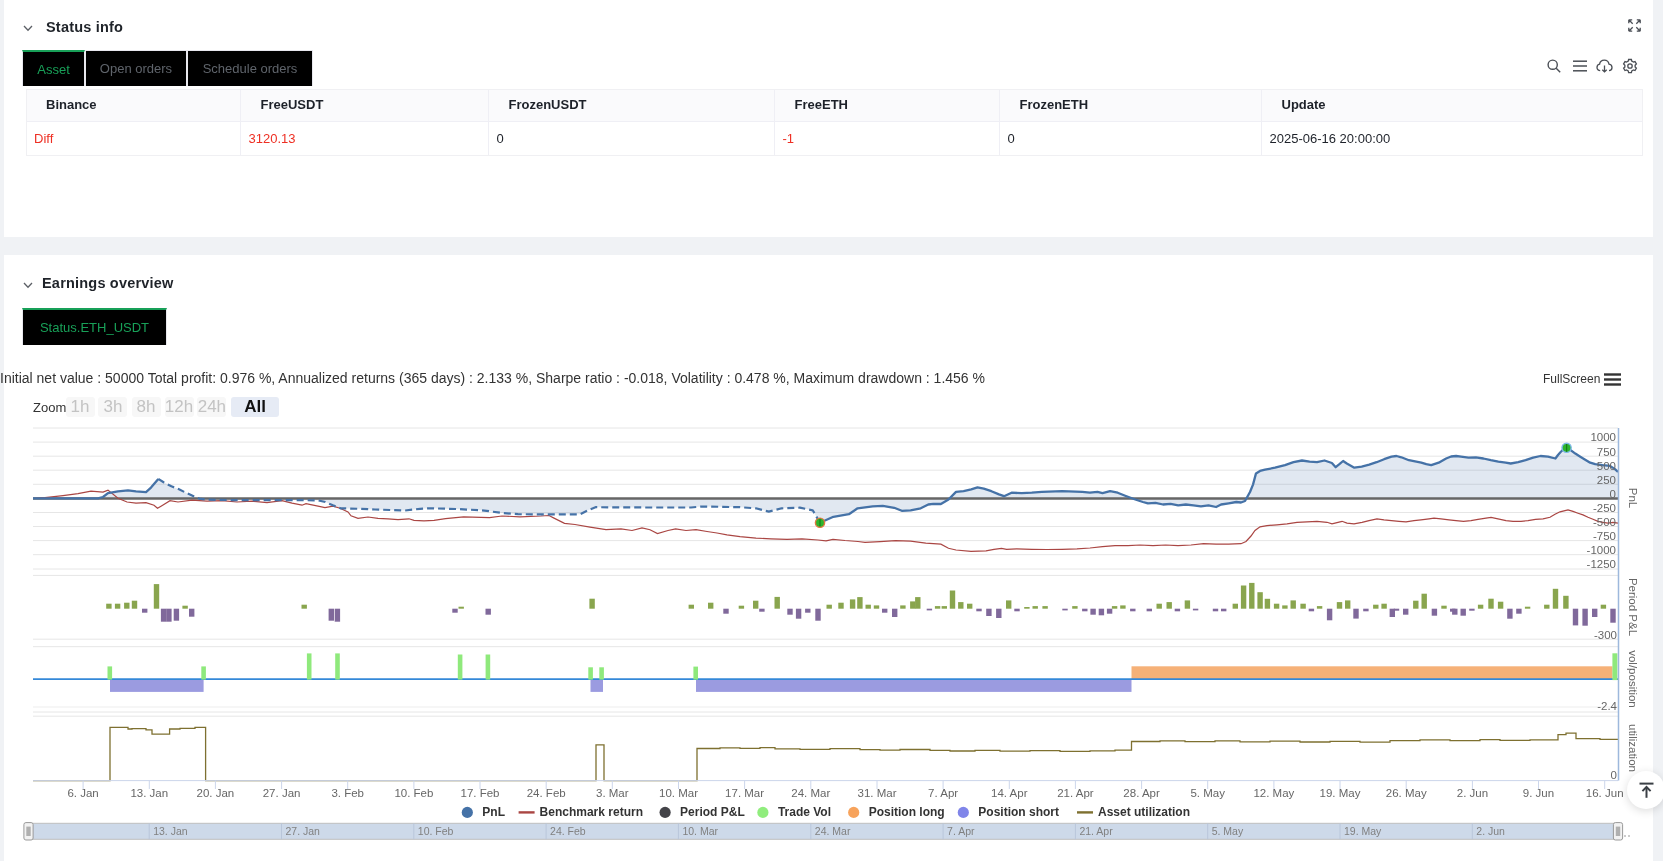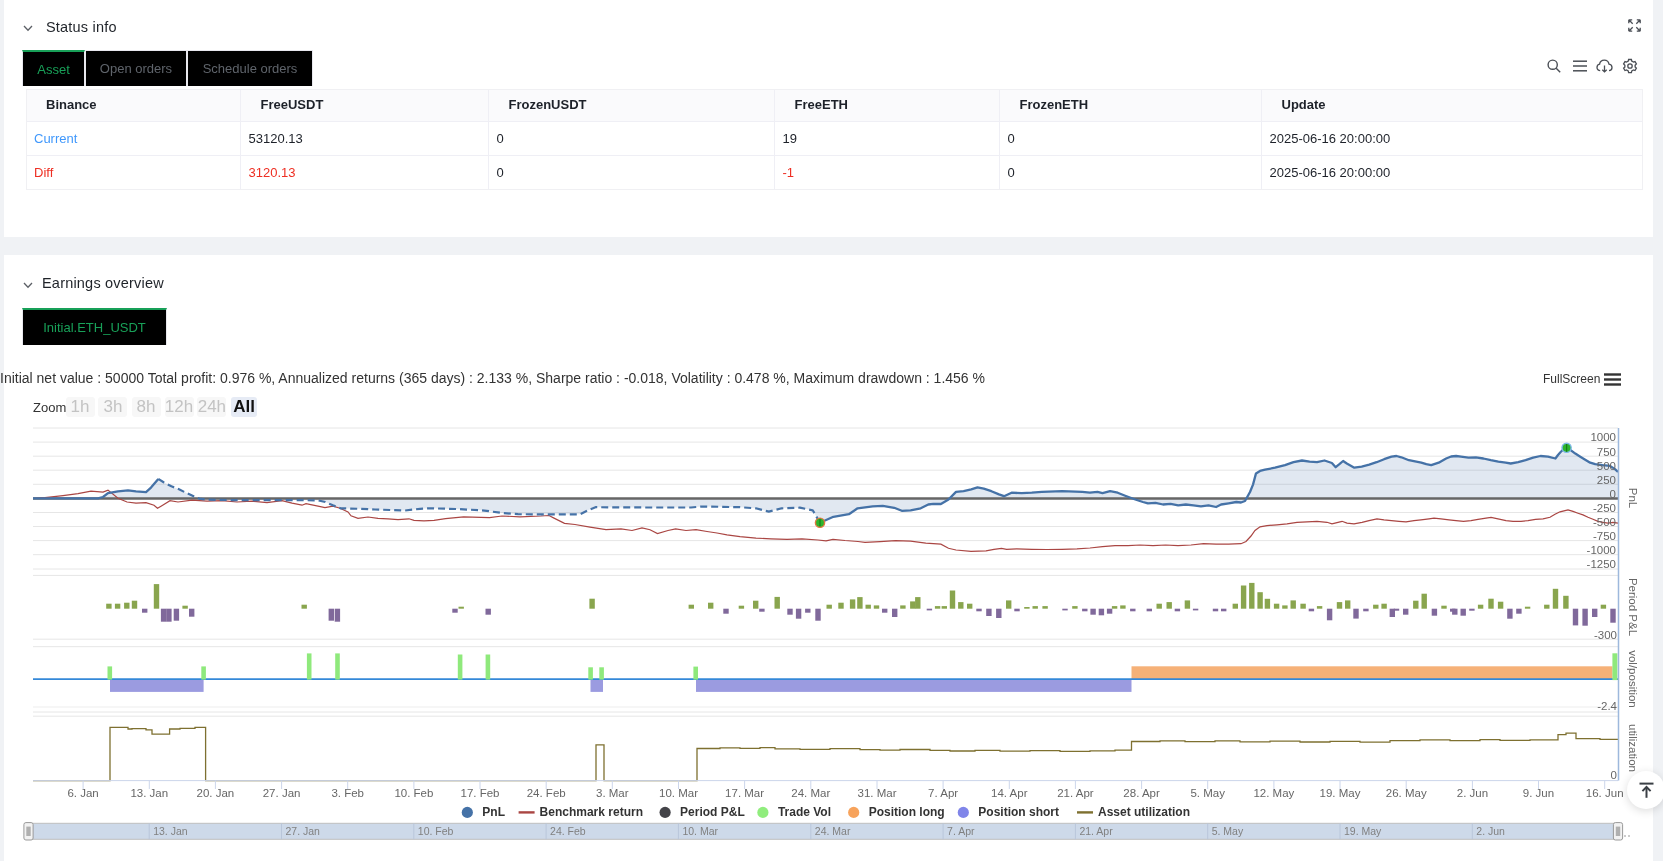--- a/index.html
+++ b/index.html
@@ -1,19 +1,19 @@
 <!DOCTYPE html>
 <html><head><meta charset="utf-8"><title>Backtest</title><style>
 *{margin:0;padding:0;box-sizing:border-box}
 html,body{width:1663px;height:861px;overflow:hidden;background:#f0f2f5;
 font-family:"Liberation Sans",sans-serif;-webkit-font-smoothing:antialiased}
 .card{position:absolute;background:#fff}
 #card1{left:4px;top:0;width:1649px;height:237px}
 #card2{left:4px;top:255px;width:1649px;height:606px}
-.sect-title{position:absolute;font-size:14.5px;font-weight:normal;color:#1f2329;letter-spacing:.2px}
+.sect-title{position:absolute;font-size:14.5px;font-weight:bold;color:#1f2329;letter-spacing:.2px}
 .chev{position:absolute}
 .tabbox{position:absolute;background:#000000;border:1px solid #e8e8ee;border-bottom:none;
 display:flex;align-items:center;justify-content:center;font-size:13px;color:#5f646b}
 .tab-active{border-top:2px solid #18a058;color:#18a058}
 .icon{position:absolute}
 table{border-collapse:collapse;table-layout:fixed}
 #tbl{position:absolute;left:22px;top:89px;width:1617px;font-size:13px;color:#1d2129}
 #tbl th{background:#fafafc;font-weight:bold;text-align:left;height:32px;padding:0 20px;
 border-bottom:1px solid #efeff5;border-right:1px solid #efeff5}
 #tbl{outline:1px solid #f0f0f3;outline-offset:-1px}
@@ -72,58 +72,50 @@
 <tbody>
         <tr>
           <th>Binance</th>
           <th>FreeUSDT</th>
           <th>FrozenUSDT</th>
           <th>FreeETH</th>
           <th>FrozenETH</th>
           <th>Update</th>
         </tr>
 <tr>
-          <td class="blue">Current</td>
-          <td>53120.13</td>
-          <td>0</td>
-          <td>19</td>
-          <td>0</td>
-          <td>2025-06-16 20:00:00</td>
-        </tr>
-<tr>
           <td class="red">Diff</td>
           <td class="red">3120.13</td>
           <td>0</td>
           <td class="red">-1</td>
           <td>0</td>
           <td>2025-06-16 20:00:00</td>
         </tr>
 </tbody>
     </table>
 </div>
 <div class="card" id="card2"></div>
 <div class="chev" style="left:22px;top:277px"><svg width="12" height="12" viewBox="0 0 12 12">
       <polyline points="2,4 6,8.2 10,4" fill="none" stroke="#5c6066" stroke-width="1.3"></polyline>
     </svg></div>
 <div class="sect-title" style="left:42px;top:275px">Earnings overview</div>
-<div class="tabbox tab-active" style="left:22px;top:308px;width:145px;height:37px">Initial.ETH_USDT</div>
+<div class="tabbox tab-active" style="left:22px;top:308px;width:145px;height:37px">Status.ETH_USDT</div>
 <div id="subtitle">Initial net value : 50000 Total profit: 0.976 %, Annualized returns (365 days) : 2.133 %, Sharpe ratio : -0.018, Volatility : 0.478 %, Maximum drawdown : 1.456 %</div>
 <div id="fullscreen">FullScreen</div>
 <div class="icon" style="left:1604px;top:372px"><svg width="17" height="13" viewBox="0 0 17 13" stroke="#333333" stroke-width="2.4">
       <line x1="0" y1="1.5" x2="17" y2="1.5"></line>
       <line x1="0" y1="6.5" x2="17" y2="6.5"></line>
       <line x1="0" y1="11.5" x2="17" y2="11.5"></line>
     </svg></div>
 <div id="zoomlbl">Zoom</div>
 <div class="zbtn zdis" style="left:65.5px;width:29px">1h</div>
 <div class="zbtn zdis" style="left:98.4px;width:29px">3h</div>
 <div class="zbtn zdis" style="left:131.5px;width:29px">8h</div>
 <div class="zbtn zdis" style="left:164.5px;width:29px">12h</div>
 <div class="zbtn zdis" style="left:197.4px;width:29px">24h</div>
-<div class="zbtn zall" style="left:231px;width:26px">All</div>
+<div class="zbtn zall" style="left:231px;width:48px">All</div>
 <svg width="1663" height="441" viewBox="0 420 1663 441" style="position:absolute;left:0;top:420px">
 <line x1="33" y1="428.0" x2="1618" y2="428.0" stroke="#e6e6e6" stroke-width="1"></line>
 <line x1="33" y1="442.1" x2="1618" y2="442.1" stroke="#e6e6e6" stroke-width="1"></line>
 <line x1="33" y1="456.2" x2="1618" y2="456.2" stroke="#e6e6e6" stroke-width="1"></line>
 <line x1="33" y1="470.2" x2="1618" y2="470.2" stroke="#e6e6e6" stroke-width="1"></line>
 <line x1="33" y1="484.3" x2="1618" y2="484.3" stroke="#e6e6e6" stroke-width="1"></line>
 <line x1="33" y1="498.4" x2="1618" y2="498.4" stroke="#e6e6e6" stroke-width="1"></line>
 <line x1="33" y1="512.5" x2="1618" y2="512.5" stroke="#e6e6e6" stroke-width="1"></line>
 <line x1="33" y1="526.5" x2="1618" y2="526.5" stroke="#e6e6e6" stroke-width="1"></line>
 <line x1="33" y1="540.6" x2="1618" y2="540.6" stroke="#e6e6e6" stroke-width="1"></line>

